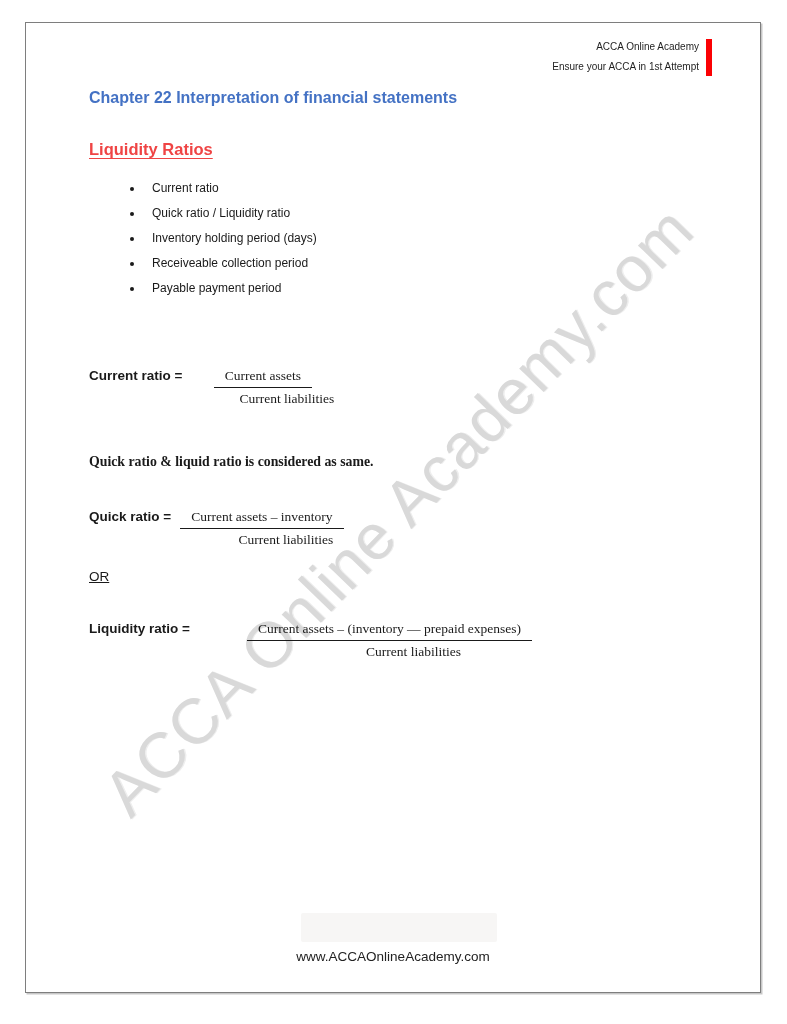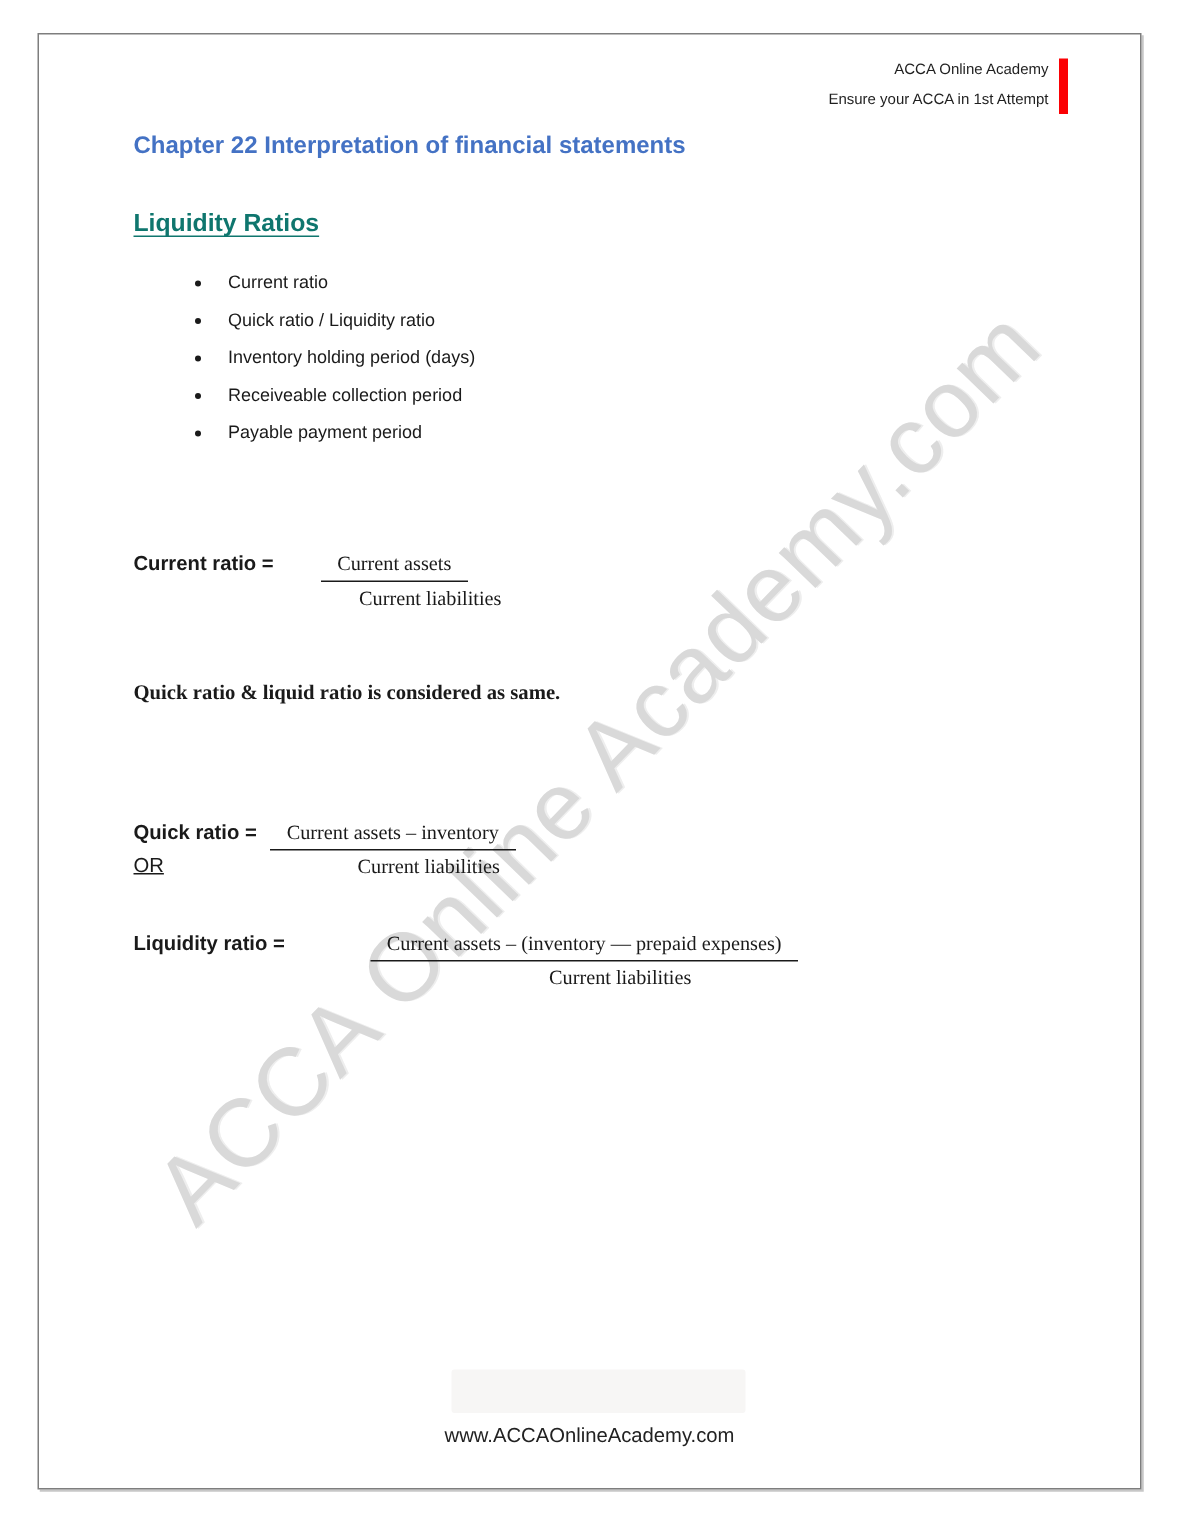--- a/index.html
+++ b/index.html
@@ -54,21 +54,21 @@
     font-weight: bold;
     color: #4472c4;
   }
   .section-heading {
     position: absolute;
     left: 63px; top: 117px;
     font-size: 16.5px;
     font-weight: bold;
     text-decoration: underline;
     text-underline-offset: 3px;
-    color: #0f766e;
+    color: #ef4444;
     text-align: center;
   }
   ul.bullets {
     position: absolute;
     left: 118px; top: 153px;
     font-size: 12px;
     list-style: disc;
   }
   ul.bullets li {
     line-height: 25px;
@@ -157,21 +157,21 @@
     <div class="formula" style="top:343px;">
       <span class="flabel">Current ratio =</span>
       <span class="frac">
         <span class="num">Current assets</span>
         <span class="den">Current liabilities</span>
       </span>
     </div>
 
     <div class="note" style="top:431px;">Quick ratio &amp; liquid ratio is considered as same.</div>
 
-    <div class="formula" style="top:522px;">
+    <div class="formula" style="top:484px;">
       <span class="flabel">Quick ratio =</span>
       <span class="frac">
         <span class="num">Current assets – inventory</span>
         <span class="den">Current liabilities</span>
       </span>
     </div>
 
     <div class="or-label" style="top:546px;">OR</div>
 
     <div class="formula" style="top:596px;gap:48px;">

